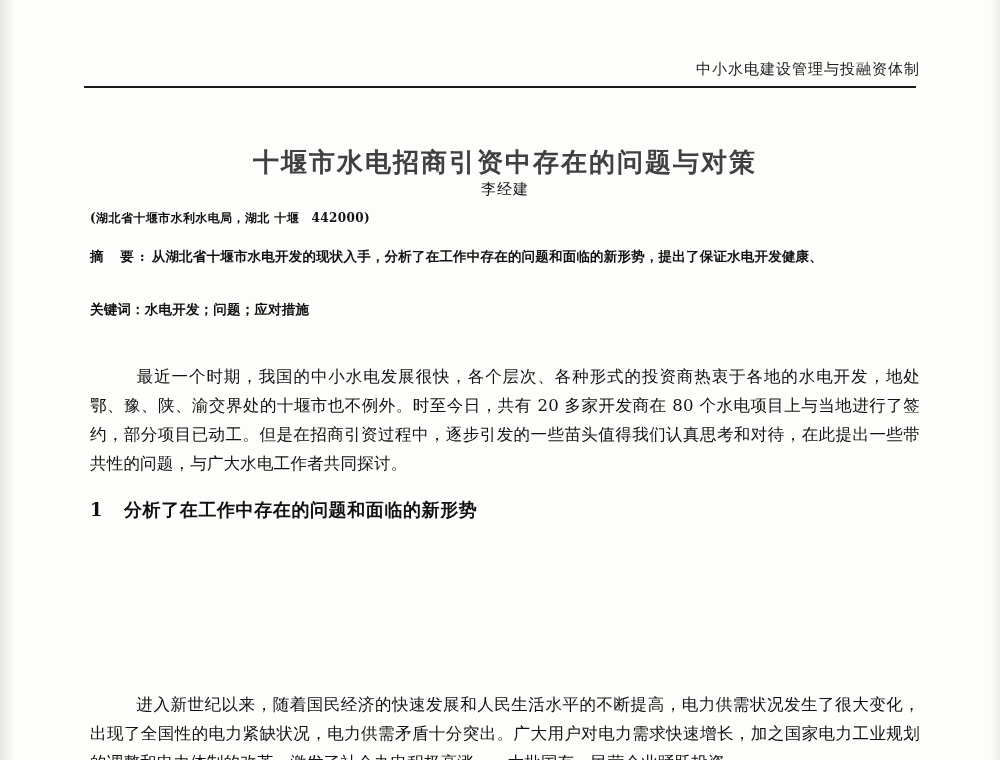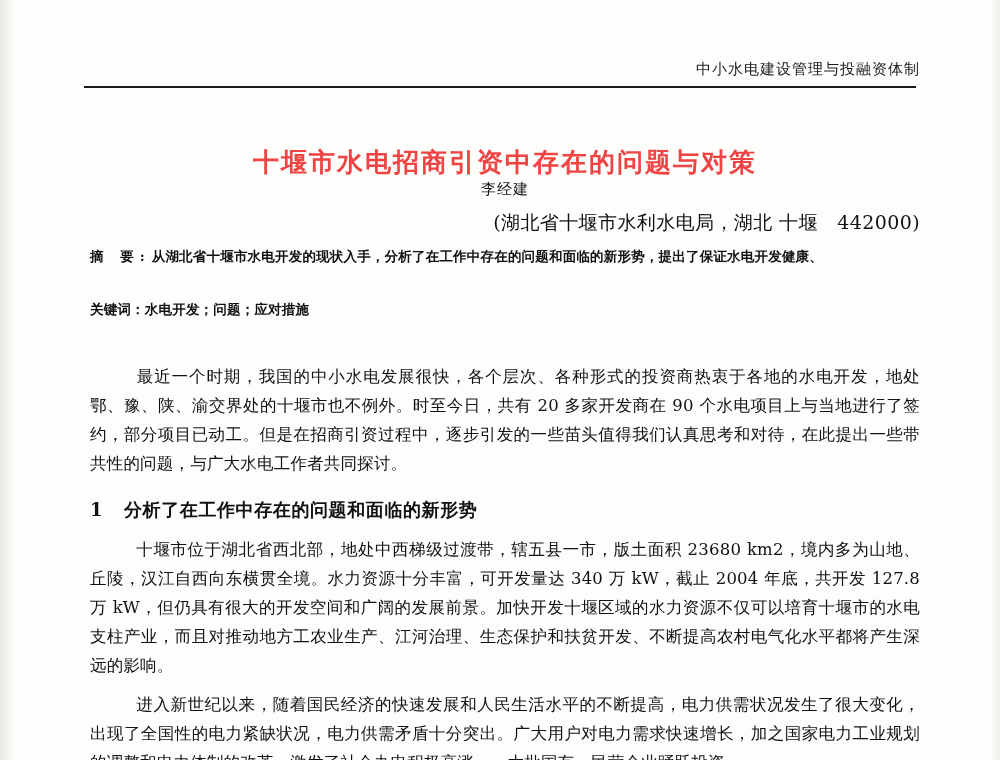--- a/index.html
+++ b/index.html
@@ -61,40 +61,40 @@
   }
   .doc-title {
     position: absolute;
     top: 128px;
     left: 0;
     width: 830px;
     text-align: center;
     font-size: 26px;
     font-weight: bold;
     letter-spacing: 2px;
-    color: #ef4444;
+    color: #404040;
   }
   .author {
     position: absolute;
     top: 180px;
     left: 0;
     width: 830px;
     text-align: center;
     font-size: 15px;
     letter-spacing: 1px;
     font-weight: normal;
   }
   .affiliation {
     position: absolute;
     top: 210px;
     left: 0;
     width: 830px;
-    text-align: right;
-    font-size: 19px;
-    font-weight: normal;
+    text-align: left;
+    font-size: 12px;
+    font-weight: bold;
     letter-spacing: 0.4px;
   }
   .abstract {
     position: absolute;
     top: 246px;
     left: 0;
     width: 830px;
     font-size: 13.5px;
     font-weight: bold;
     line-height: 21px;
@@ -171,22 +171,21 @@
     <div class="affiliation">(湖北省十堰市水利水电局，湖北 十堰　442000)</div>
 
     <div class="abstract">
       <span class="lbl">摘 要:</span><span class="abstract-body">从湖北省十堰市水电开发的现状入手，分析了在工作中存在的问题和面临的新形势，提出了保证水电开发健康、</span>
     </div>
 
     <div class="keywords">
       <span>关键词：</span><span>水电开发；问题；应对措施</span>
     </div>
 
-    <p class="para" id="para-intro"><span class="indent"></span><span>最近一个时期，我国的中小水电发展很快，各个层次、各种形式的投资商热衷于各地的水电开发，地处鄂、豫、陕、渝交界处的十堰市也不例外。时至今日，共有 20 多家开发商在 90 个水电项目上与当地进行了签约，部分项目已动工。但是在招商引资过程中，逐步引发的一些苗头值得我们认真思考和对待，在此提出一些带共性的问题，与广大水电工作者共同探讨。</span></p>
+    <p class="para" id="para-intro"><span class="indent"></span><span>最近一个时期，我国的中小水电发展很快，各个层次、各种形式的投资商热衷于各地的水电开发，地处鄂、豫、陕、渝交界处的十堰市也不例外。时至今日，共有 20 多家开发商在 80 个水电项目上与当地进行了签约，部分项目已动工。但是在招商引资过程中，逐步引发的一些苗头值得我们认真思考和对待，在此提出一些带共性的问题，与广大水电工作者共同探讨。</span></p>
 
     <h2 class="section-head"><span class="num">1</span><span>分析了在工作中存在的问题和面临的新形势</span></h2>
 
-    <p class="para" id="para-s1a"><span class="indent"></span><span>十堰市位于湖北省西北部，地处中西梯级过渡带，辖五县一市，版土面积 23680 km2，境内多为山地、丘陵，汉江自西向东横贯全境。水力资源十分丰富，可开发量达 340 万 kW，截止 2004 年底，共开发 127.8 万 kW，但仍具有很大的开发空间和广阔的发展前景。加快开发十堰区域的水力资源不仅可以培育十堰市的水电支柱产业，而且对推动地方工农业生产、江河治理、生态保护和扶贫开发、不断提高农村电气化水平都将产生深远的影响。</span></p>
 
     <p class="para" id="para-s1b"><span class="indent"></span><span>进入新世纪以来，随着国民经济的快速发展和人民生活水平的不断提高，电力供需状况发生了很大变化，出现了全国性的电力紧缺状况，电力供需矛盾十分突出。广大用户对电力需求快速增长，加之国家电力工业规划的调整和电力体制的改革，激发了社会办电积极高涨，一大批国有、民营企业踊跃投资</span></p>
 
   </div>
 </div>
 
 </body></html>

